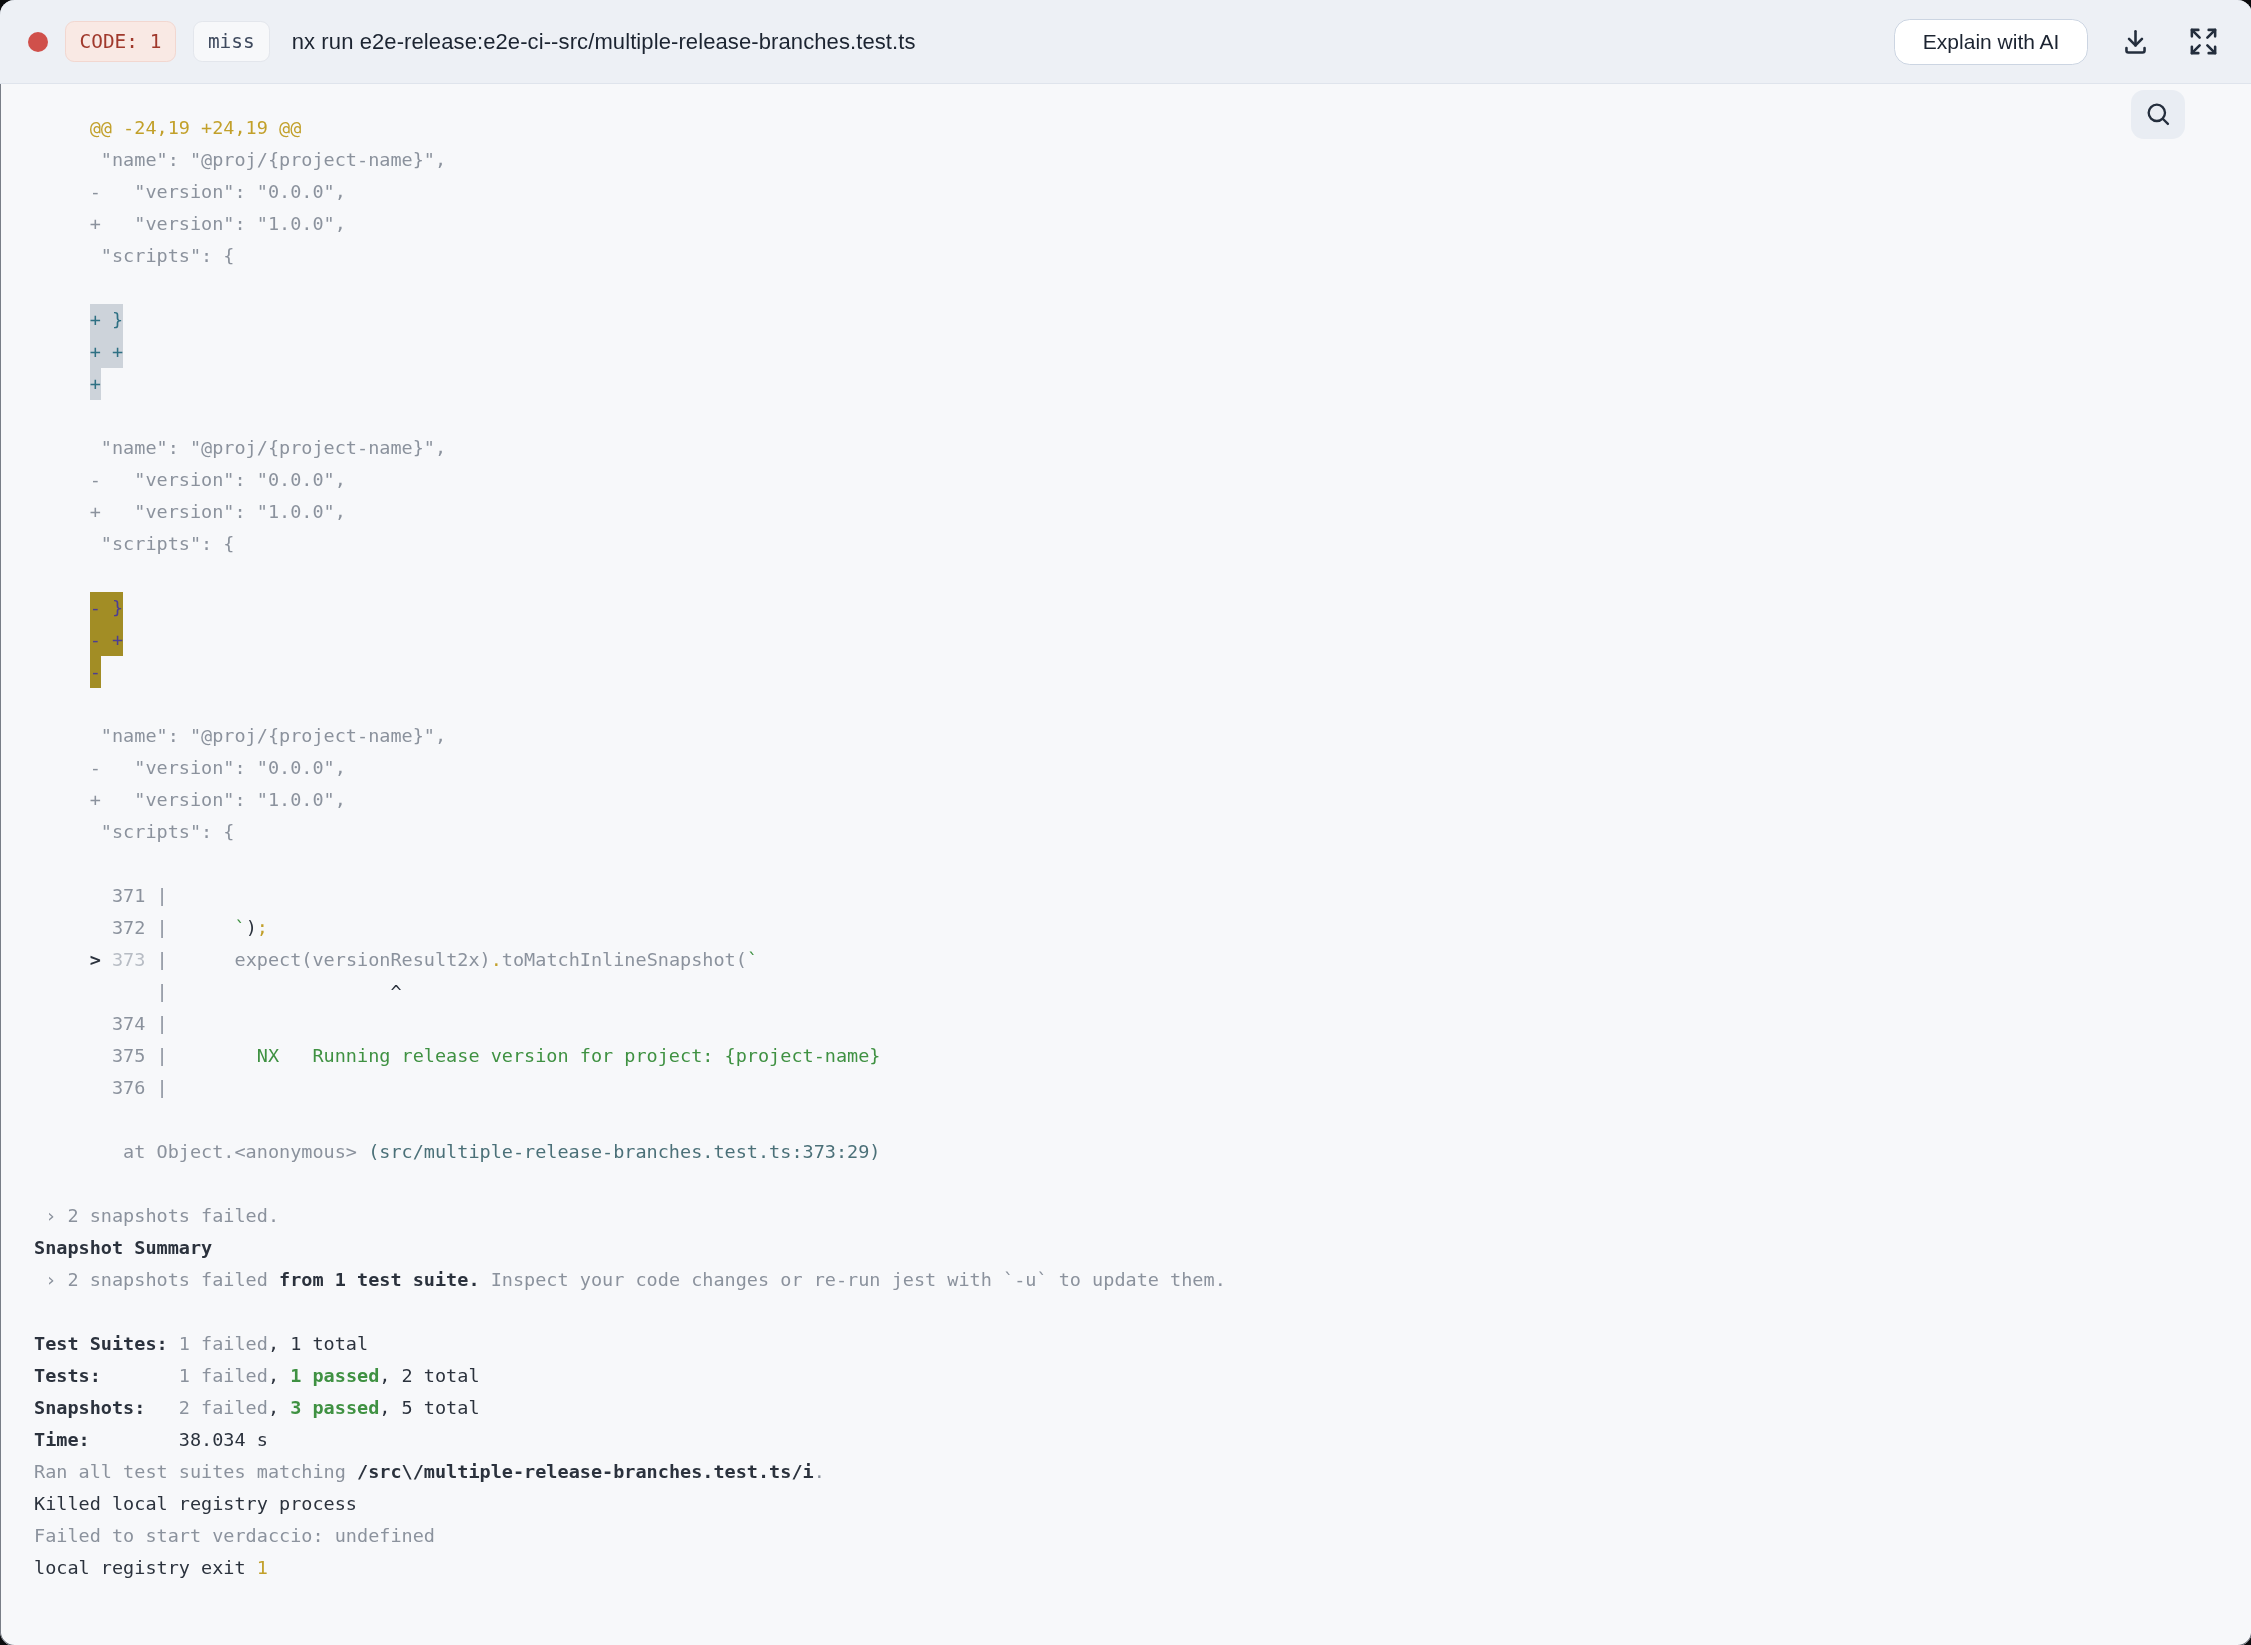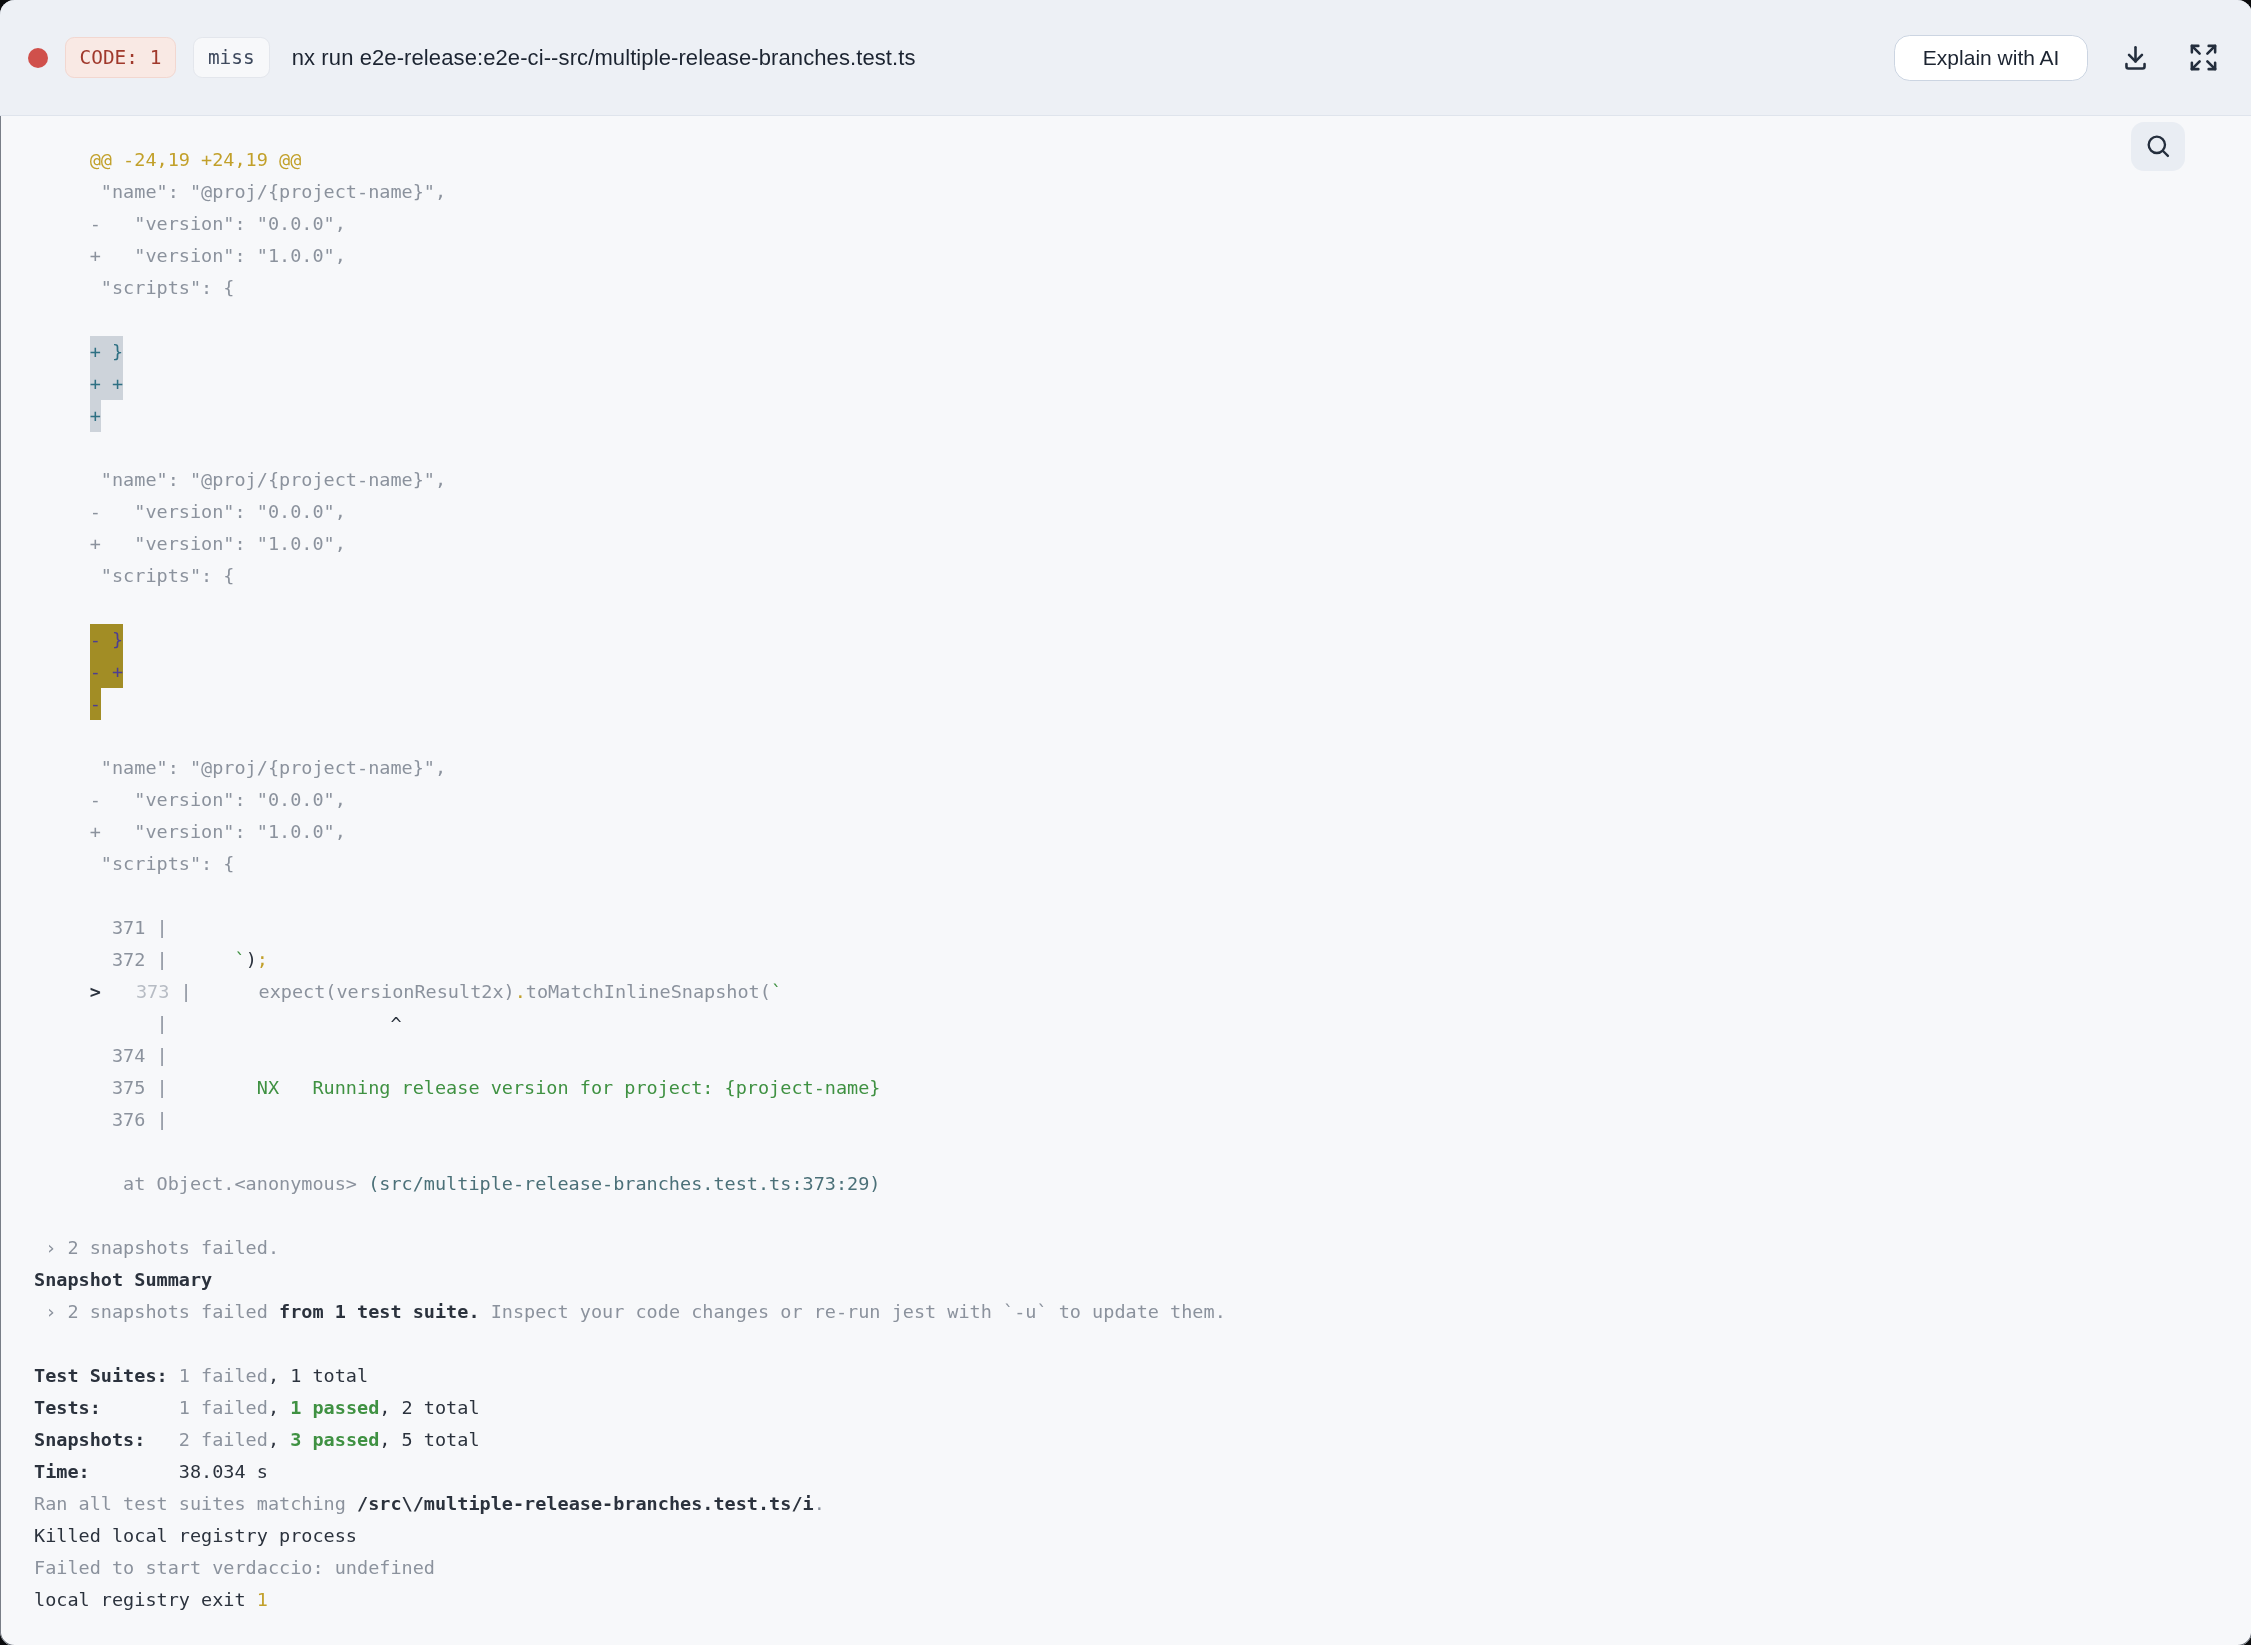--- a/index.html
+++ b/index.html
@@ -10,21 +10,21 @@
     position: relative;
   }
   .window {
     position: absolute; inset: 0;
     border-radius: 14.8px;
     overflow: hidden;
     background: var(--c-panel-bg);
     box-shadow: inset 0 0 0 0.9px #6a707a;
   }
   header {
-    height: 116px;
+    height: 84px;
     box-sizing: border-box;
     display: flex; align-items: center;
     gap: 16.6px;
     padding: 0 28px;
     background: var(--c-header-bg);
     border-bottom: 0.9px solid #dfe4ec;
   }
   .dot { width: 20px; height: 20px; border-radius: 50%; background: var(--c-dot); flex: none; }
   .badge {
     font-family: "DejaVu Sans Mono", monospace;
@@ -61,21 +61,21 @@
   }
   .line { height: 32px; white-space: pre; }
   .s-g   { color: var(--c-gray); }
   .s-gb  { color: var(--c-gray); font-weight: 400; }
   .s-d   { color: var(--c-dark); }
   .s-db  { color: var(--c-dark); font-weight: 700; }
   .s-go  { color: var(--c-gold); margin-top: 12px; }
   .s-gr  { color: var(--c-green); }
   .s-grb { color: var(--c-green); font-weight: 700; }
   .s-tl  { color: var(--c-teal-path); font-weight: 400; }
-  .s-dim { color: var(--c-gray-dim); margin-left: 24px; }
+  .s-dim { color: var(--c-gray-dim); }
   .s-ha  { display: inline-block; height: 32px; background: var(--c-hl-add-bg); color: var(--c-hl-add-text); }
   .s-hd  { display: inline-block; height: 32px; background: var(--c-hl-del-bg); color: var(--c-hl-del-text); }
 </style>
 </head>
 <body>
 
 <div class="window">
   <header>
     <span class="dot"></span>
     <span class="badge code">CODE: 1</span>

